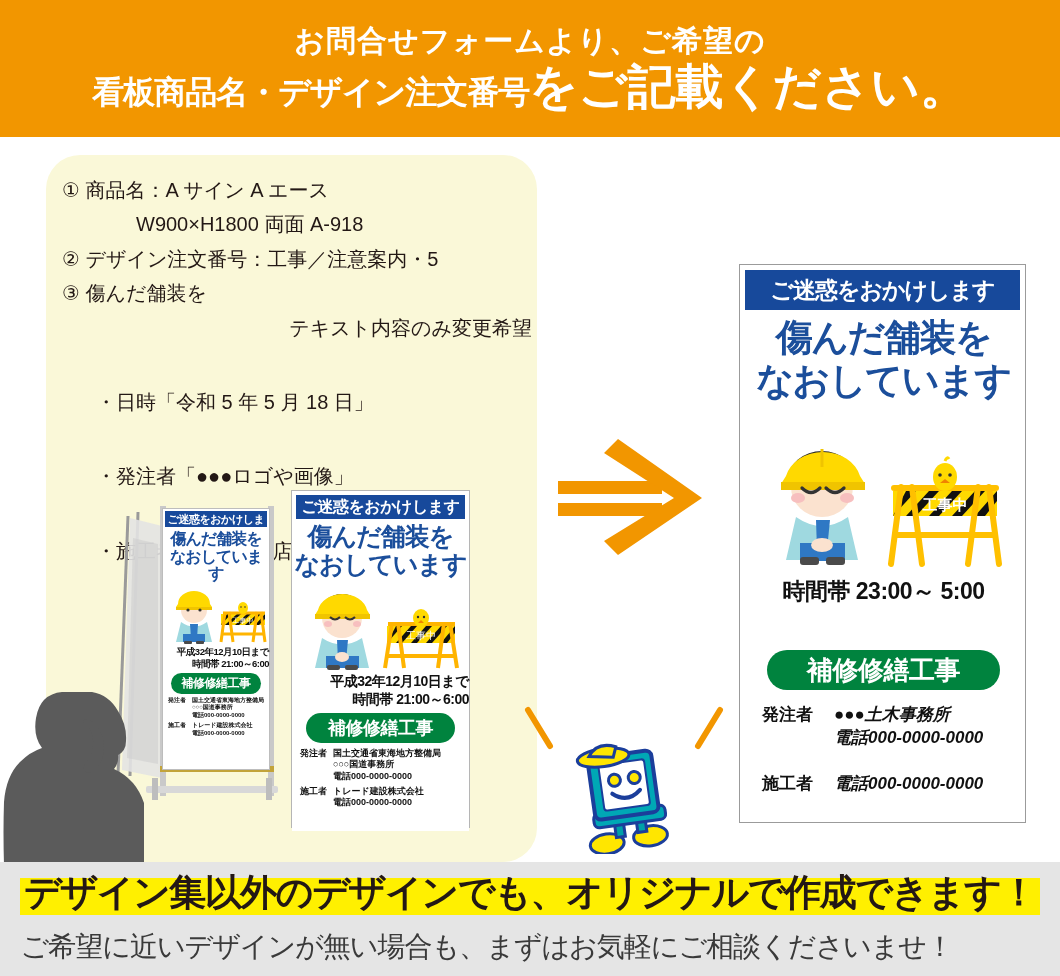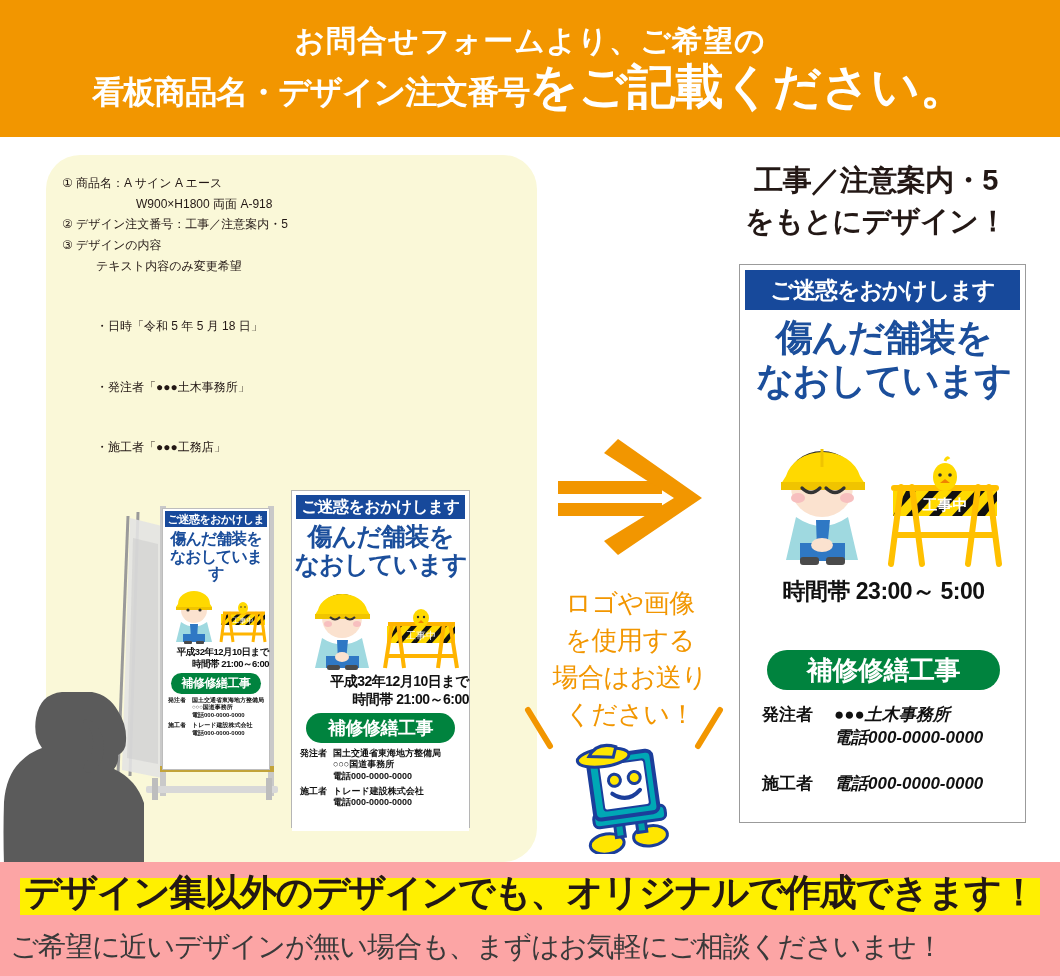--- a/index.html
+++ b/index.html
@@ -28,25 +28,25 @@
   .header-line2 .big{font-size:32px;font-weight:700;letter-spacing:-1px;}
   .header-line2 .small{font-size:48px;font-weight:700;}
 
   
   .cream-panel{
     position:absolute;left:46px;top:155px;width:491px;height:707px;
     background:#FAF8D8;border-radius:34px;
   }
   .spec-list{
     position:absolute;left:16px;top:18px;width:470px;
-    font-size:12px;color:#231815;line-height:1.72;
+    font-size:20px;color:#231815;line-height:1.72;
   }
   .spec-row{white-space:nowrap;}
   .spec-indent{padding-left:74px;white-space:nowrap;}
-  .spec-sub{padding-left:34px;white-space:nowrap;}
+  .spec-sub{padding-left:34px;white-space:nowrap;text-align:right;}
   .spec-bullet{padding-left:34px;white-space:nowrap;margin-top:40px;}
 
   
   .silhouette{position:absolute;left:-6px;top:690px;width:150px;height:175px;}
 
   
   .aframe{position:absolute;left:100px;top:478px;width:186px;height:350px;}
 
   
   .sample-sign{
@@ -118,34 +118,34 @@
     position:absolute;left:22px;top:438px;width:250px;
     color:#111;font-size:17px;font-weight:700;line-height:1.38;
   }
   .bs-crow{display:flex;gap:12px;margin-bottom:6px;}
   .bs-clabel{flex:0 0 60px;}
   .bs-cvals{flex:1 1 auto;font-style:italic;}
   .bs-gap{height:16px;}
 
   
   .bottom{
-    position:absolute;left:0;top:862px;width:1060px;height:114px;background:#fca5a5;
+    position:absolute;left:0;top:862px;width:1060px;height:114px;background:#e5e5e5;
   }
   .bottom-hl-wrap{
     position:absolute;left:0;top:10px;width:1060px;text-align:center;
   }
   .bottom-hl{
     display:inline-block;
     font-size:37px;font-weight:700;color:#231815;
     letter-spacing:-1.5px;line-height:1.0;white-space:nowrap;
     background:linear-gradient(to top,#FFF000 0%,#FFF000 86%,rgba(255,240,0,0) 86%);
     padding:2px 4px 4px 4px;
   }
   .bottom-sub{
-    position:absolute;left:0;top:66px;width:953px;text-align:center;
+    position:absolute;left:0;top:66px;width:953px;text-align:right;
     font-size:28px;color:#3a3a3a;letter-spacing:-1px;white-space:nowrap;
   }
 </style>
 </head>
 <body>
 
 <div class="page">
 
   <div class="header">
     <div class="header-line1">お問合せフォームより、ご希望の</div>
@@ -154,24 +154,24 @@
     </div>
   </div>
 
   <div class="cream-panel">
     <div class="spec-list">
       <div class="spec-row">
         <span>① 商品名：</span><span>A サイン A エース</span>
       </div>
       <div class="spec-indent">W900×H1800 両面 A-918</div>
       <div class="spec-row">② デザイン注文番号：工事／注意案内・5</div>
-      <div class="spec-row">③ デザインの内容</div>
+      <div class="spec-row">③ 傷んだ舗装を</div>
       <div class="spec-sub">テキスト内容のみ変更希望</div>
       <div class="spec-bullet">・日時「令和 5 年 5 月 18 日」</div>
-      <div class="spec-bullet">・発注者「●●●土木事務所」</div>
+      <div class="spec-bullet">・発注者「●●●ロゴや画像」</div>
       <div class="spec-bullet">・施工者「●●●工務店」</div>
     </div>
   </div>
 
   <div class="aframe">
     <svg viewBox="0 0 186 350" width="186" height="350">
 
       <g stroke="#9a9a9a" stroke-width="3" fill="none">
         <path d="M28 38 L18 296"></path>
         <path d="M38 34 L30 298"></path>
@@ -343,26 +343,20 @@
   <div class="arrow-wrap">
     <svg viewBox="0 0 148 120" width="148" height="120">
       <g fill="#F29600">
         <rect x="2" y="44" width="104" height="13"></rect>
         <rect x="2" y="66" width="104" height="13"></rect>
         <polygon points="62,2 146,61 62,118 48,104 118,61 48,16"></polygon>
       </g>
     </svg>
   </div>
 
-  <div class="mid-note">
-    <div>ロゴや画像</div>
-    <div>を使用する</div>
-    <div>場合はお送り</div>
-    <div>ください！</div>
-  </div>
 
   <div class="dash-left">
     <svg viewBox="0 0 30 44" width="30" height="44">
         <path d="M4 4 L26 40" stroke="#F29600" stroke-width="6" fill="none" stroke-linecap="round"></path>
       </svg>
   </div>
   <div class="dash-right">
     <svg viewBox="0 0 30 44" width="30" height="44">
         <path d="M26 4 L4 40" stroke="#F29600" stroke-width="6" fill="none" stroke-linecap="round"></path>
       </svg>
@@ -386,24 +380,20 @@
         <circle cx="52" cy="37" r="6" fill="#FFE600" stroke="#1B3E9B" stroke-width="3"></circle>
         <circle cx="72" cy="37" r="6" fill="#FFE600" stroke="#1B3E9B" stroke-width="3"></circle>
         <path d="M48 50 q14 12 28 0" stroke="#1B3E9B" stroke-width="4" fill="none" stroke-linecap="round"></path>
 
         <ellipse cx="44" cy="13" rx="26" ry="9" fill="#FFE600" stroke="#1B3E9B" stroke-width="3"></ellipse>
         <path d="M30 10 q10 -14 28 -6 l-4 10 z" fill="#FFE600" stroke="#1B3E9B" stroke-width="3"></path>
       </g>
     </svg>
   </div>
 
-  <div class="right-head">
-    <div>工事／注意案内・5</div>
-    <div>をもとにデザイン！</div>
-  </div>
 
   <div class="big-sign">
     <div class="bs-head">ご迷惑をおかけします</div>
     <div class="bs-title">
       <div>傷んだ舗装を</div>
       <div>なおしています</div>
     </div>
 
     <div class="bs-art">
       <svg viewBox="0 0 267 135" width="267" height="135">

